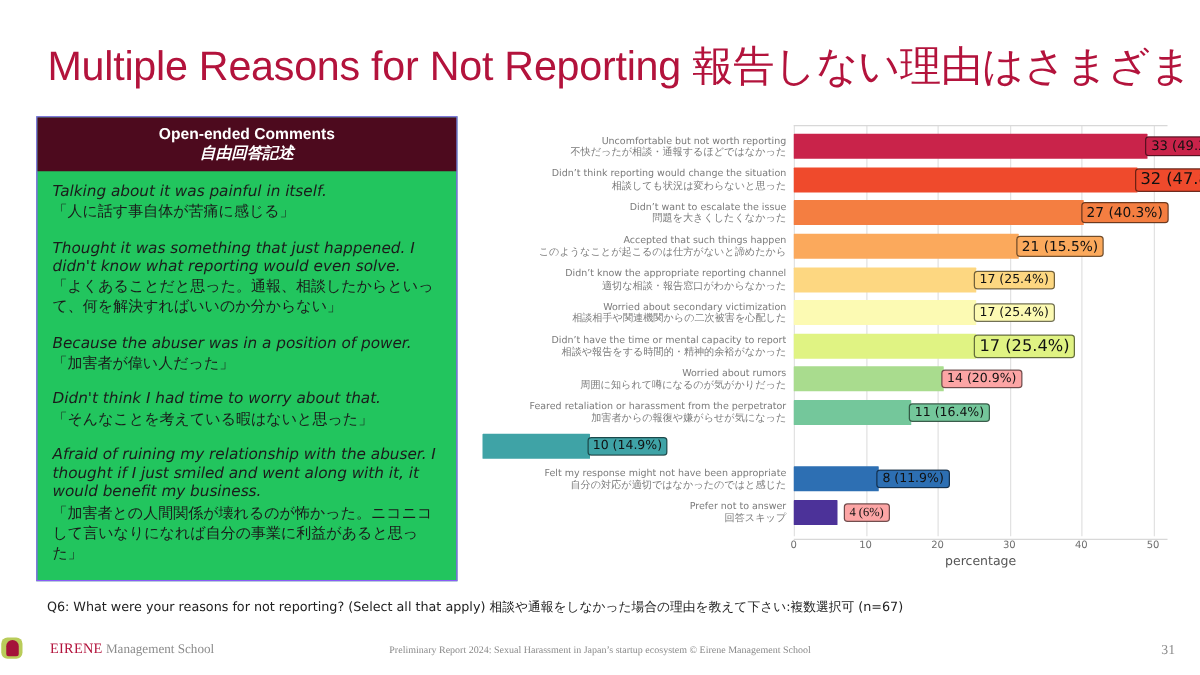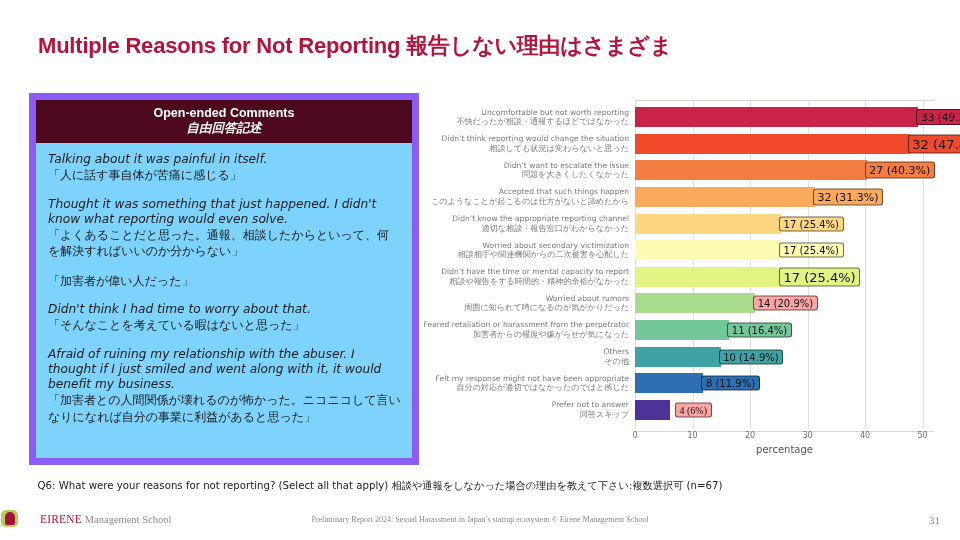--- a/index.html
+++ b/index.html
@@ -5,28 +5,28 @@
   html,body{margin:0;padding:0;}
   body{
     width:960px;height:540px;background:#ffffff;position:relative;overflow:hidden;
     font-family:"Liberation Sans","DejaVu Sans",sans-serif;
     -webkit-font-smoothing:antialiased;
   }
 
   
   #slide-title{
     position:absolute;left:38px;top:31px;width:880px;
-    font-size:22px;font-weight:bold;color:#b3133c;letter-spacing:-0.2px;
+    font-size:33px;font-weight:normal;color:#b3133c;letter-spacing:-0.2px;
     white-space:nowrap;
   }
 
   
   #comments-panel{
-    position:absolute;left:29px;top:93px;width:390px;height:372px;
-    border:7px solid #8b5cf6;background:#7dd3fc;box-sizing:border-box;
+    position:absolute;left:29px;top:93px;width:337px;height:372px;
+    border:1px solid #8b5cf6;background:#22c55e;box-sizing:border-box;
   }
   #comments-header{
     background:#4d0a1e;color:#ffffff;text-align:center;
     padding:6px 4px 7px 4px;font-weight:bold;font-size:12.5px;line-height:15px;
   }
   #comments-header .jp{font-size:12.5px;font-style:italic;}
   #comments-body{padding:9px 11px 4px 12px;}
   .comment-item{margin-bottom:13px;}
   .comment-en{
     font-style:italic;font-size:12.2px;line-height:15.2px;color:#1b1b1b;
@@ -121,20 +121,21 @@
   <div id="comments-body">
     <div class="comment-item">
       <div class="comment-en">Talking about it was painful in itself.</div>
       <div class="comment-jp">「人に話す事自体が苦痛に感じる」</div>
     </div>
     <div class="comment-item">
       <div class="comment-en">Thought it was something that just happened. I didn't know what reporting would even solve.</div>
       <div class="comment-jp">「よくあることだと思った。通報、相談したからといって、何を解決すればいいのか分からない」</div>
     </div>
     <div class="comment-item">
+      <div class="comment-en">Because the abuser was in a position of power.</div>
       <div class="comment-jp">「加害者が偉い人だった」</div>
     </div>
     <div class="comment-item">
       <div class="comment-en">Didn't think I had time to worry about that.</div>
       <div class="comment-jp">「そんなことを考えている暇はないと思った」</div>
     </div>
     <div class="comment-item">
       <div class="comment-en">Afraid of ruining my relationship with the abuser. I thought if I just smiled and went along with it, it would benefit my business.</div>
       <div class="comment-jp">「加害者との人間関係が壊れるのが怖かった。ニコニコして言いなりになれば自分の事業に利益があると思った」</div>
     </div>
@@ -182,21 +183,21 @@
           <div class="bar-label" style="left: 229.725px; background: rgb(244, 126, 65); font-size: 11px;">27 (40.3%)</div>
         </div>
       </div>
       <div class="bar-row">
         <div class="cat-labels">
           <span class="cat-en">Accepted that such things happen</span>
           <span class="cat-jp">このようなことが起こるのは仕方がないと諦めたから</span>
         </div>
         <div class="bar-track">
           <div class="bar" style="width: 179.975px; background: rgb(251, 169, 92);"></div>
-          <div class="bar-label" style="left: 177.975px; background: rgb(251, 169, 92); font-size: 11px;">32 (31.3%)</div>
+          <div class="bar-label" style="left: 177.975px; background: rgb(251, 169, 92); font-size: 11px;">21 (15.5%)</div>
         </div>
       </div>
       <div class="bar-row">
         <div class="cat-labels">
           <span class="cat-en">Didn’t know the appropriate reporting channel</span>
           <span class="cat-jp">適切な相談・報告窓口がわからなかった</span>
         </div>
         <div class="bar-track">
           <div class="bar" style="width: 146.05px; background: rgb(253, 215, 129);"></div>
           <div class="bar-label" style="left: 144.05px; background: rgb(253, 215, 129); font-size: 10px;">17 (25.4%)</div>
@@ -236,24 +237,20 @@
         <div class="cat-labels">
           <span class="cat-en">Feared retaliation or harassment from the perpetrator</span>
           <span class="cat-jp">加害者からの報復や嫌がらせが気になった</span>
         </div>
         <div class="bar-track">
           <div class="bar" style="width: 94.3px; background: rgb(116, 199, 155);"></div>
           <div class="bar-label" style="left: 92.3px; background: rgb(116, 199, 155); font-size: 10px;">11 (16.4%)</div>
         </div>
       </div>
       <div class="bar-row">
-        <div class="cat-labels">
-          <span class="cat-en">Others</span>
-          <span class="cat-jp">その他</span>
-        </div>
         <div class="bar-track">
           <div class="bar" style="width: 85.675px; background: rgb(63, 163, 166);"></div>
           <div class="bar-label" style="left: 83.675px; background: rgb(63, 163, 166); font-size: 10px;">10 (14.9%)</div>
         </div>
       </div>
       <div class="bar-row">
         <div class="cat-labels">
           <span class="cat-en">Felt my response might not have been appropriate</span>
           <span class="cat-jp">自分の対応が適切ではなかったのではと感じた</span>
         </div>

